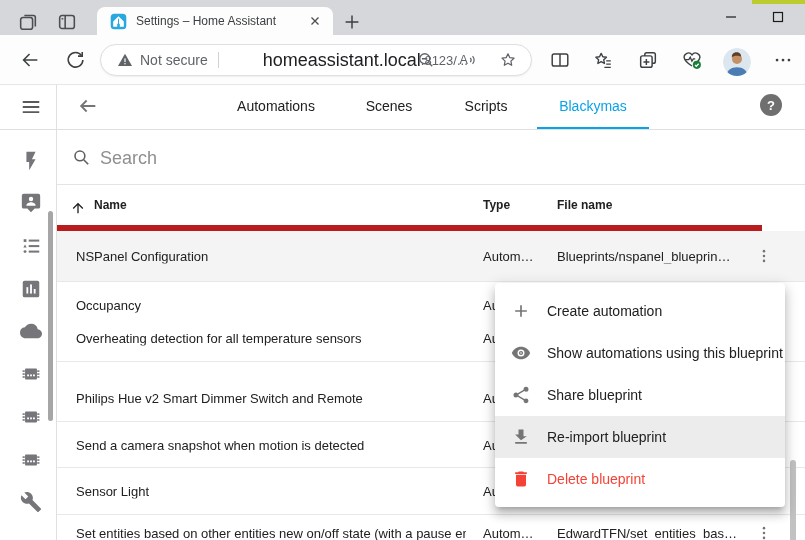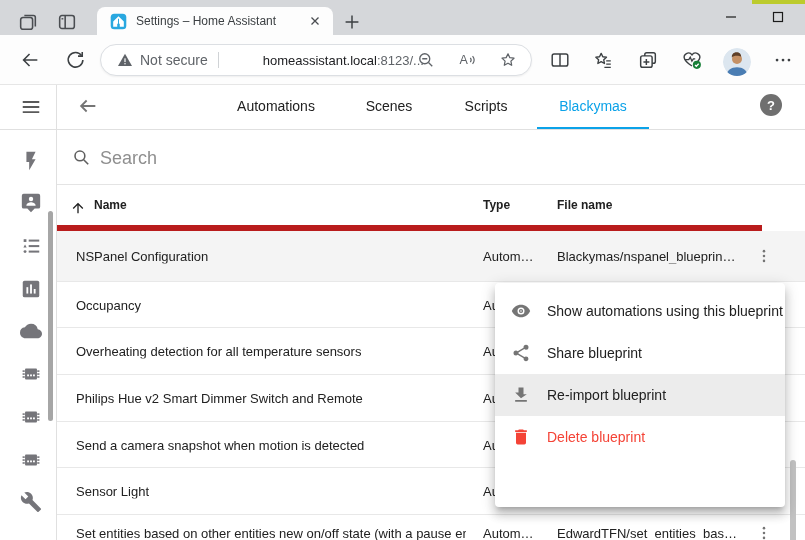--- a/index.html
+++ b/index.html
@@ -17,21 +17,21 @@
   .tab-close { position:absolute; right:10px; top:6px; width:16px; height:16px; cursor:pointer; }
   .winctl { position:absolute; top:6px; width:24px; height:22px; display:flex; align-items:center; justify-content:center; cursor:pointer; }
 
   .toolbar { position:absolute; left:0; top:35px; width:805px; height:50px; background:#fdfdfd; border-bottom:1px solid #e6e6e6; }
   .nav-btn { position:absolute; top:14px; width:22px; height:22px; cursor:pointer; }
   .addressbar { position:absolute; left:100px; top:9px; width:432px; height:32px; background:#fff;
     border:1px solid #dcdfe3; border-radius:16px; box-shadow:0 1px 2px rgba(0,0,0,.06); display:flex; align-items:center; }
   .addr-warn { margin-left:16px; width:16px; height:16px; }
   .addr-notsecure { font-size:14px; color:#5f6368; margin-left:7px; }
   .addr-sep { width:1px; height:16px; background:#d0d3d6; margin:0 10px; }
-  .addr-host { font-size:13px; color:#202124;padding-left:34px; }
+  .addr-host { font-size:18px; color:#202124;padding-left:34px; }
   .addr-path { font-size:13px; color:#5f6368; }
   .addr-right { position:absolute; width:20px; height:20px; top:5px; cursor:pointer; }
   .avatar { position:absolute; left:723px; top:13px; width:28px; height:28px; border-radius:50%; overflow:hidden; cursor:pointer; }
 
   
   .page { position:absolute; left:0; top:85px; width:805px; height:455px; background:#fff; overflow:hidden; }
   .sidebar-border { position:absolute; left:56px; top:0; width:1px; height:455px; background:#e0e0e0; }
   .header-border { position:absolute; left:0; top:44px; width:805px; height:1px; background:#e0e0e0; }
   .side-icon { position:absolute; left:20px; width:22px; height:22px; cursor:pointer; }
   .side-thumb { position:absolute; left:48px; top:126px; width:5px; height:210px; background:#a6a6a6; border-radius:3px; cursor:pointer; }
@@ -339,42 +339,42 @@
           </svg>
         <span class="col-name">Name</span>
         <span class="col-type">Type</span>
         <span class="col-file">File name</span>
       </div>
 
       <div class="rows">
         <div class="row selected" style="top:0; height:51px;">
           <span class="c-name">NSPanel Configuration</span>
           <span class="c-type">Autom…</span>
-          <span class="c-file">Blackymas/nspanel_blueprin…</span>
+          <span class="c-file">Blueprints/nspanel_blueprin…</span>
           <div class="dots-btn">
               <svg viewBox="0 0 24 24" width="18" height="18">
                 <circle cx="12" cy="5.5" r="1.7" fill="#757575"></circle>
                 <circle cx="12" cy="12" r="1.7" fill="#757575"></circle>
                 <circle cx="12" cy="18.5" r="1.7" fill="#757575"></circle>
               </svg>
             </div>
         </div>
         <div class="row" style="top:51px; height:46px;">
           <span class="c-name">Occupancy</span>
           <span class="c-type">Autom…</span>
           <span class="c-file"></span>
           <div class="dots-btn">
               <svg viewBox="0 0 24 24" width="18" height="18">
                 <circle cx="12" cy="5.5" r="1.7" fill="#757575"></circle>
                 <circle cx="12" cy="12" r="1.7" fill="#757575"></circle>
                 <circle cx="12" cy="18.5" r="1.7" fill="#757575"></circle>
               </svg>
             </div>
         </div>
-        <div class="row" style="top:97px; height:47px;text-decoration:underline;">
+        <div class="row" style="top:84px; height:47px;text-decoration:underline;">
           <span class="c-name">Overheating detection for all temperature sensors</span>
           <span class="c-type">Autom…</span>
           <span class="c-file"></span>
           <div class="dots-btn">
               <svg viewBox="0 0 24 24" width="18" height="18">
                 <circle cx="12" cy="5.5" r="1.7" fill="#757575"></circle>
                 <circle cx="12" cy="12" r="1.7" fill="#757575"></circle>
                 <circle cx="12" cy="18.5" r="1.7" fill="#757575"></circle>
               </svg>
             </div>
@@ -428,20 +428,28 @@
             </div>
         </div>
       </div>
     </div>
 
     <div class="sidebar-border"></div>
     <div class="header-border"></div>
     <div class="page-thumb"></div>
 
     <div class="menu">
+      <div class="menu-item">
+        <span class="mi">
+            <svg viewBox="0 0 24 24" width="20" height="20">
+              <path d="M19 13h-6v6h-2v-6H5v-2h6V5h2v6h6z" fill="#757575"></path>
+            </svg>
+          </span>
+        <span class="ml">Create automation</span>
+      </div>
       <div class="menu-item">
         <span class="mi">
             <svg viewBox="0 0 24 24" width="20" height="20">
               <path d="M12 4.5C7 4.5 2.73 7.61 1 12c1.73 4.39 6 7.5 11 7.5s9.27-3.11 11-7.5c-1.73-4.39-6-7.5-11-7.5z" fill="#757575"></path>
               <circle cx="12" cy="12" r="4.2" fill="#fff"></circle>
               <circle cx="12" cy="12" r="2.5" fill="#757575"></circle>
               <circle cx="12" cy="12" r="1" fill="#fff"></circle>
             </svg>
           </span>
         <span class="ml">Show automations using this blueprint</span>

